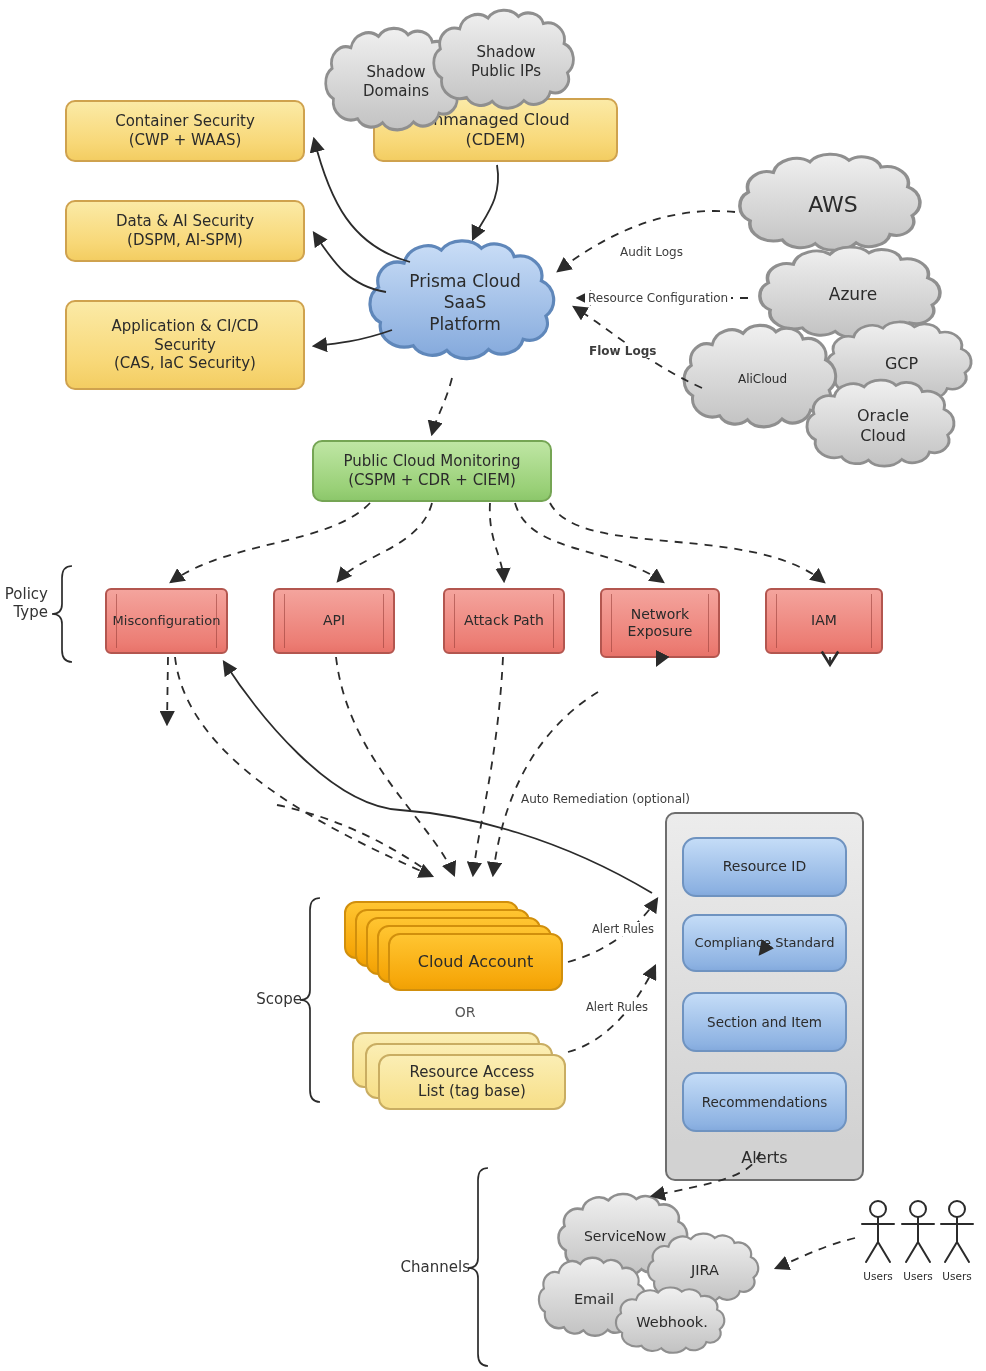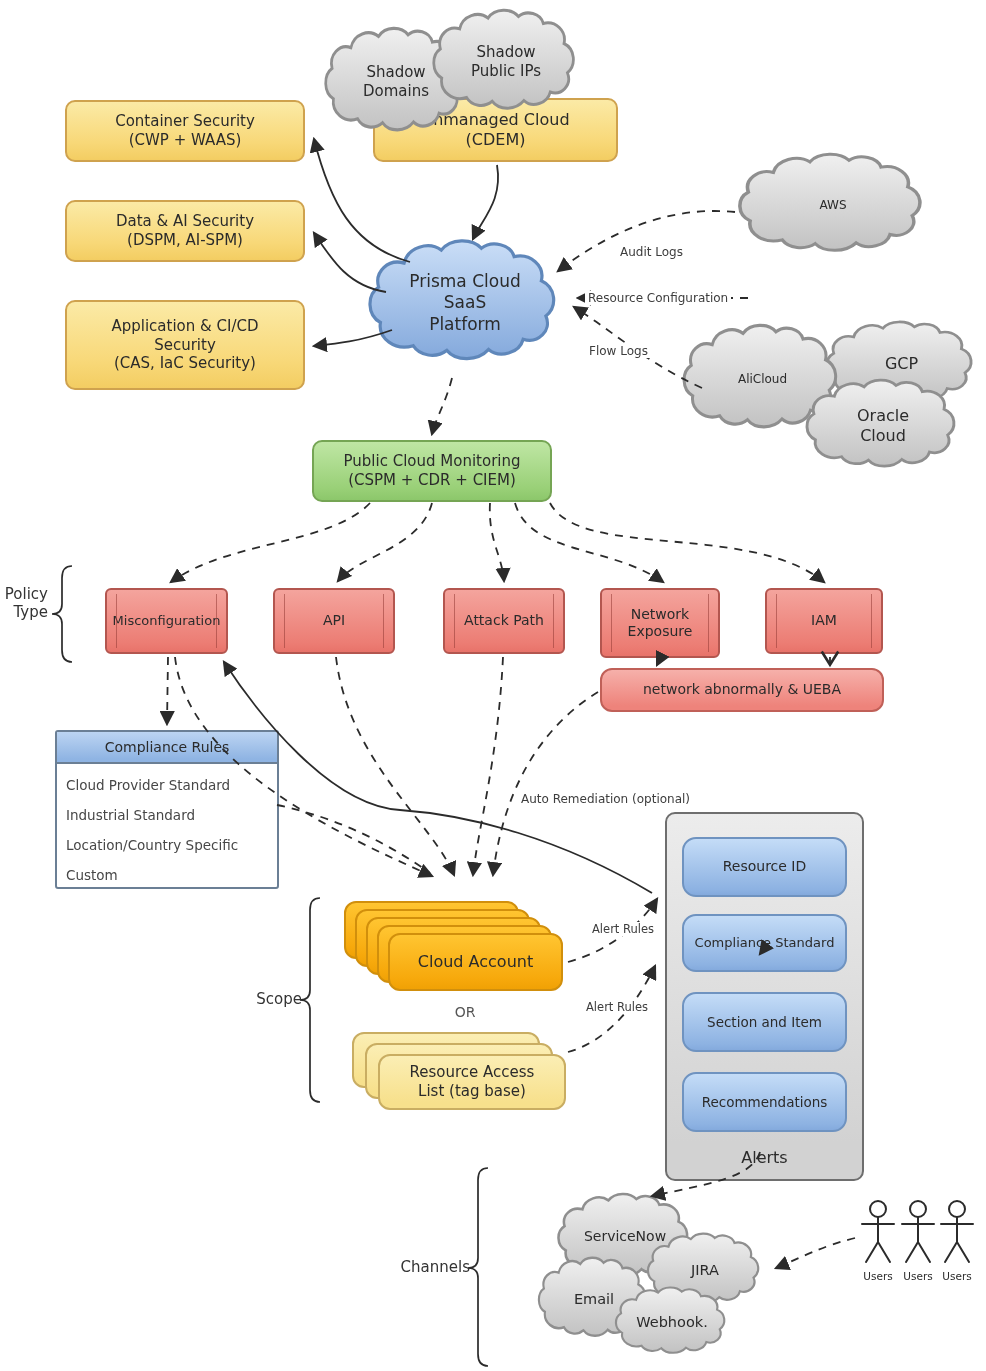--- a/index.html
+++ b/index.html
@@ -97,21 +97,27 @@
       </svg>
     <div class="lbl" style="font-size:17px;">Prisma Cloud
 SaaS
 Platform</div>
   </div>
 
   <div class="cloud" style="left:735px;top:152px;width:196px;height:106px;">
     <svg viewBox="0 0 220 140" preserveAspectRatio="none">
         <use href="#cloudPath" fill="url(#gGray)" stroke="#8f8f8f" stroke-width="4"></use>
       </svg>
-    <div class="lbl" style="font-size:12px;">AWS</div>
+    <div class="lbl" style="font-size:22px;">AWS</div>
+  </div>
+  <div class="cloud" style="left:755px;top:245px;width:196px;height:100px;">
+    <svg viewBox="0 0 220 140" preserveAspectRatio="none">
+        <use href="#cloudPath" fill="url(#gGray)" stroke="#8f8f8f" stroke-width="4"></use>
+      </svg>
+    <div class="lbl" style="font-size:17px;">Azure</div>
   </div>
   <div class="cloud" style="left:823px;top:320px;width:157px;height:88px;">
     <svg viewBox="0 0 220 140" preserveAspectRatio="none">
         <use href="#cloudPath" fill="url(#gGray)" stroke="#8f8f8f" stroke-width="4"></use>
       </svg>
     <div class="lbl" style="font-size:16px;">GCP</div>
   </div>
   <div class="cloud" style="left:680px;top:323px;width:165px;height:112px;">
     <svg viewBox="0 0 220 140" preserveAspectRatio="none">
         <use href="#cloudPath" fill="url(#gGray)" stroke="#8f8f8f" stroke-width="4"></use>
@@ -121,21 +127,21 @@
   <div class="cloud" style="left:803px;top:378px;width:160px;height:95px;">
     <svg viewBox="0 0 220 140" preserveAspectRatio="none">
         <use href="#cloudPath" fill="url(#gGray)" stroke="#8f8f8f" stroke-width="4"></use>
       </svg>
     <div class="lbl" style="font-size:16px;">Oracle
 Cloud</div>
   </div>
 
   <div class="note" style="left:617px;top:245px;">Audit Logs</div>
   <div class="note" style="left:585px;top:291px;">Resource Configuration</div>
-  <div class="note" style="left:586px;top:344px;">Flow Logs</div>
+  <div class="note" style="left:586px;top:344px;font-weight:bold;">Flow Logs</div>
 
   <div class="box green" style="left:312px;top:440px;width:240px;height:62px;">
     <div class="lbl" style="font-size:15px;">Public Cloud Monitoring
 (CSPM + CDR + CIEM)</div>
   </div>
 
   <div class="grouplbl" style="left:0px;top:585px;width:48px;text-align:right;">Policy
 Type</div>
   <div class="box red" style="left:105px;top:588px;width:123px;height:66px;">
     <div class="lbl" style="font-size:13px;">Misconfiguration</div>
@@ -146,33 +152,21 @@
   <div class="box red" style="left:443px;top:588px;width:122px;height:66px;">
     <div class="lbl" style="font-size:14px;">Attack Path</div>
   </div>
   <div class="box red" style="left:600px;top:588px;width:120px;height:70px;">
     <div class="lbl" style="font-size:14px;">Network
 Exposure</div>
   </div>
   <div class="box red" style="left:765px;top:588px;width:118px;height:66px;">
     <div class="lbl" style="font-size:14px;">IAM</div>
   </div>
-  <div class="box redpill" style="left:600px;top:668px;width:284px;height:44px;">
-    <div class="lbl" style="font-size:14px;">network abnormally &amp; UEBA</div>
-  </div>
-
-  <div class="abs table" style="left:55px;top:730px;width:220px;height:155px;z-index:2;">
-    <div class="tablehead" style="height:30px;font-size:14px;">Compliance Rules</div>
-    <div style="padding:6px 0 0 9px;font-size:13.5px;color:#474747;">
-      <div style="height:30px;display:flex;align-items:center;">Cloud Provider Standard</div>
-      <div style="height:30px;display:flex;align-items:center;">Industrial Standard</div>
-      <div style="height:30px;display:flex;align-items:center;">Location/Country Specific</div>
-      <div style="height:30px;display:flex;align-items:center;">Custom</div>
-    </div>
-  </div>
+
 
   <div class="note" style="left:518px;top:792px;">Auto Remediation (optional)</div>
 
   <div class="grouplbl" style="left:240px;top:990px;width:62px;text-align:right;">Scope</div>
 
   <div class="stack box orange" style="left:344px;top:901px;width:175px;height:58px;"></div>
   <div class="stack box orange" style="left:355px;top:909px;width:175px;height:58px;"></div>
   <div class="stack box orange" style="left:366px;top:917px;width:175px;height:58px;"></div>
   <div class="stack box orange" style="left:377px;top:925px;width:175px;height:58px;"></div>
   <div class="box orange" style="left:388px;top:933px;width:175px;height:58px;">

